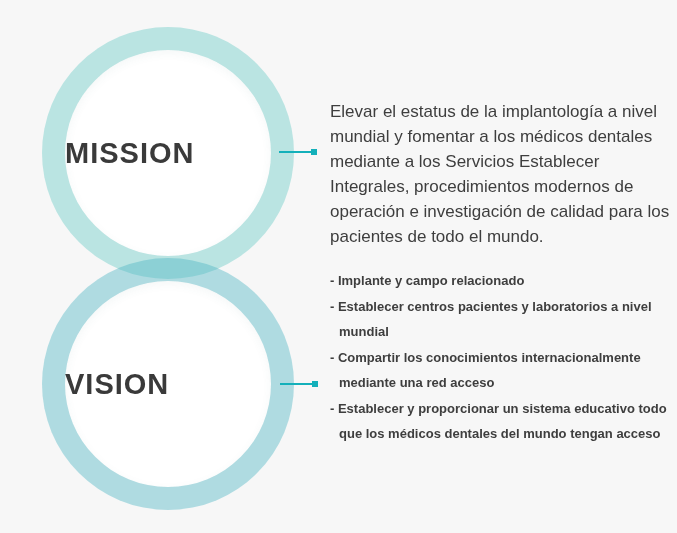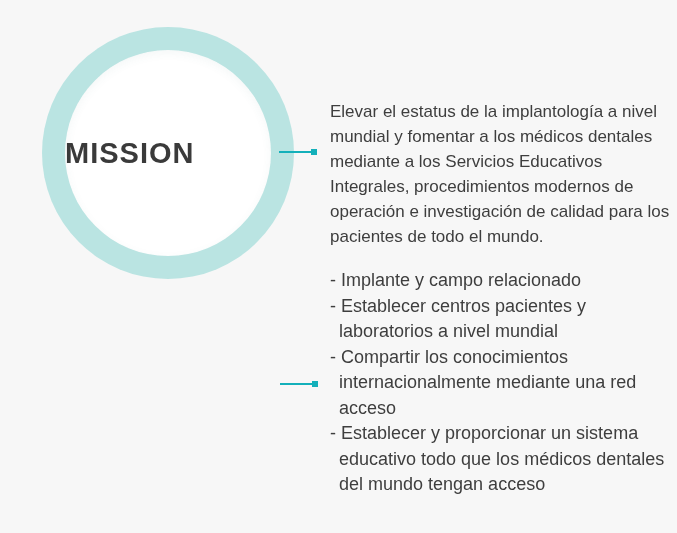--- a/index.html
+++ b/index.html
@@ -78,46 +78,50 @@
   .mission-text {
     top: 82px;
     font-size: 17px;
     line-height: 25px;
   }
   .vision-list {
     top: 268px;
     list-style: none;
     margin: 0;
     padding: 0;
-    font-size: 18px;
+    font-size: 13px;
     line-height: 25.5px;
+    font-weight: bold;
   }
   .vision-list li {
     padding-left: 9px;
     text-indent: -9px;
   }
 </style>
 </head>
 <body>
 
 <div class="stage">
 
   <div class="ring mission">
     <span class="ring-label">MISSION</span>
   </div>
 
+  <div class="ring vision">
+    <span class="ring-label">VISION</span>
+  </div>
 
   <div class="connector mission-connector">
     <span class="dot"></span>
   </div>
   <div class="connector vision-connector">
     <span class="dot"></span>
   </div>
 
-  <p class="text-col mission-text">Elevar el estatus de la implantología a nivel mundial y fomentar a los médicos dentales mediante a los Servicios Educativos Integrales, procedimientos modernos de operación e investigación de calidad para los pacientes de todo el mundo.</p>
+  <p class="text-col mission-text">Elevar el estatus de la implantología a nivel mundial y fomentar a los médicos dentales mediante a los Servicios Establecer Integrales, procedimientos modernos de operación e investigación de calidad para los pacientes de todo el mundo.</p>
 
   <ul class="text-col vision-list">
     <li>- Implante y campo relacionado</li>
     <li>- Establecer centros pacientes y laboratorios a nivel mundial</li>
     <li>- Compartir los conocimientos internacionalmente mediante una red acceso</li>
     <li>- Establecer y proporcionar un sistema educativo todo que los médicos dentales del mundo tengan acceso</li>
   </ul>
 
 </div>
 

